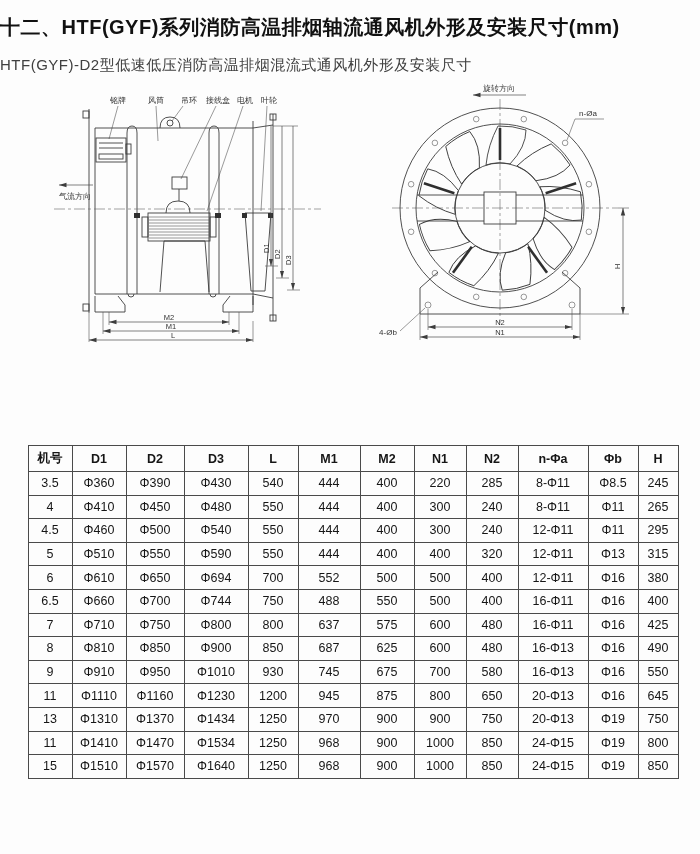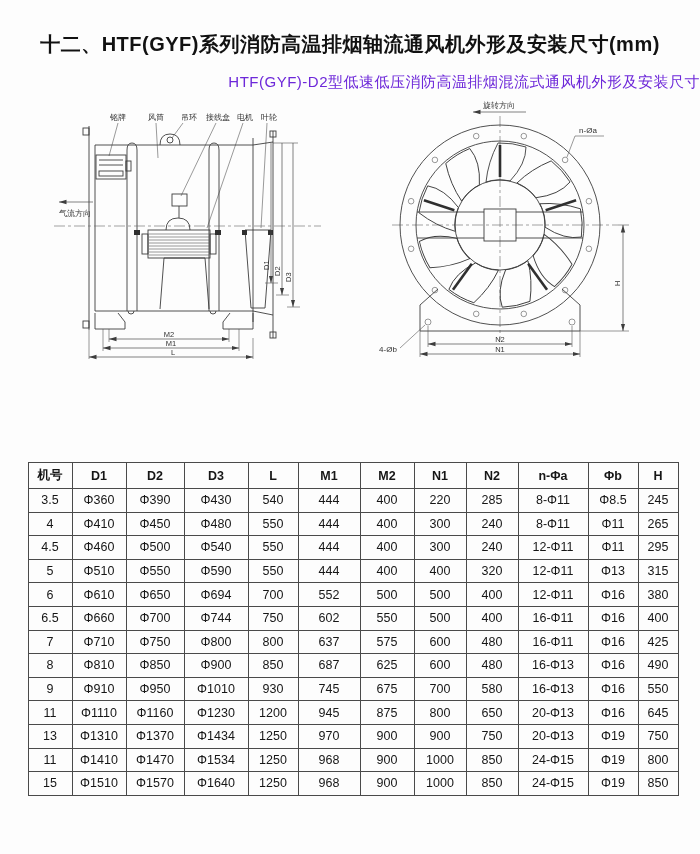--- a/index.html
+++ b/index.html
@@ -4,26 +4,26 @@
 <style>
   * { margin:0; padding:0; box-sizing:border-box; }
   html,body { background:#ffffff; }
   .page {
     position:relative; width:700px; height:854px; margin:0 auto;
     background:#fdfdfd; color:#1e1e1e;
     font-family:"Liberation Sans", "DejaVu Sans", sans-serif;
     overflow:hidden;
   }
   .title {
-    padding-top:31px; text-align:center;
+    padding-top:14px; 
     font-size:20px; font-weight:bold; letter-spacing:0.5px; color:#111;
   }
   .subtitle {
-    margin-top:15px; text-align:right;
-    font-size:15px; font-weight:500; color:#6d28d9; letter-spacing:0.5px;
+    margin-top:15px; text-align:left;
+    font-size:15px; font-weight:500; color:#404040; letter-spacing:0.5px;
   }
   .drawings {
     margin-top:6px; display:flex; justify-content:center; align-items:flex-start;
     gap:14px; height:292px;
   }
   svg { display:block; }
   svg text { fill:#333; font-family:"Liberation Sans","DejaVu Sans",sans-serif; }
   .ln   { stroke:#3d3d3d; stroke-width:0.9; fill:none; }
   .thin { stroke:#555;    stroke-width:0.6; fill:none; }
   .dim  { stroke:#4a4a4a; stroke-width:0.7; fill:none; }
@@ -416,21 +416,21 @@
             <td>12-Φ11</td>
             <td>Φ16</td>
             <td>380</td>
           </tr>
           <tr>
             <td>6.5</td>
             <td>Φ660</td>
             <td>Φ700</td>
             <td>Φ744</td>
             <td>750</td>
-            <td>602</td>
+            <td>488</td>
             <td>550</td>
             <td>500</td>
             <td>400</td>
             <td>16-Φ11</td>
             <td>Φ16</td>
             <td>400</td>
           </tr>
           <tr>
             <td>7</td>
             <td>Φ710</td>

